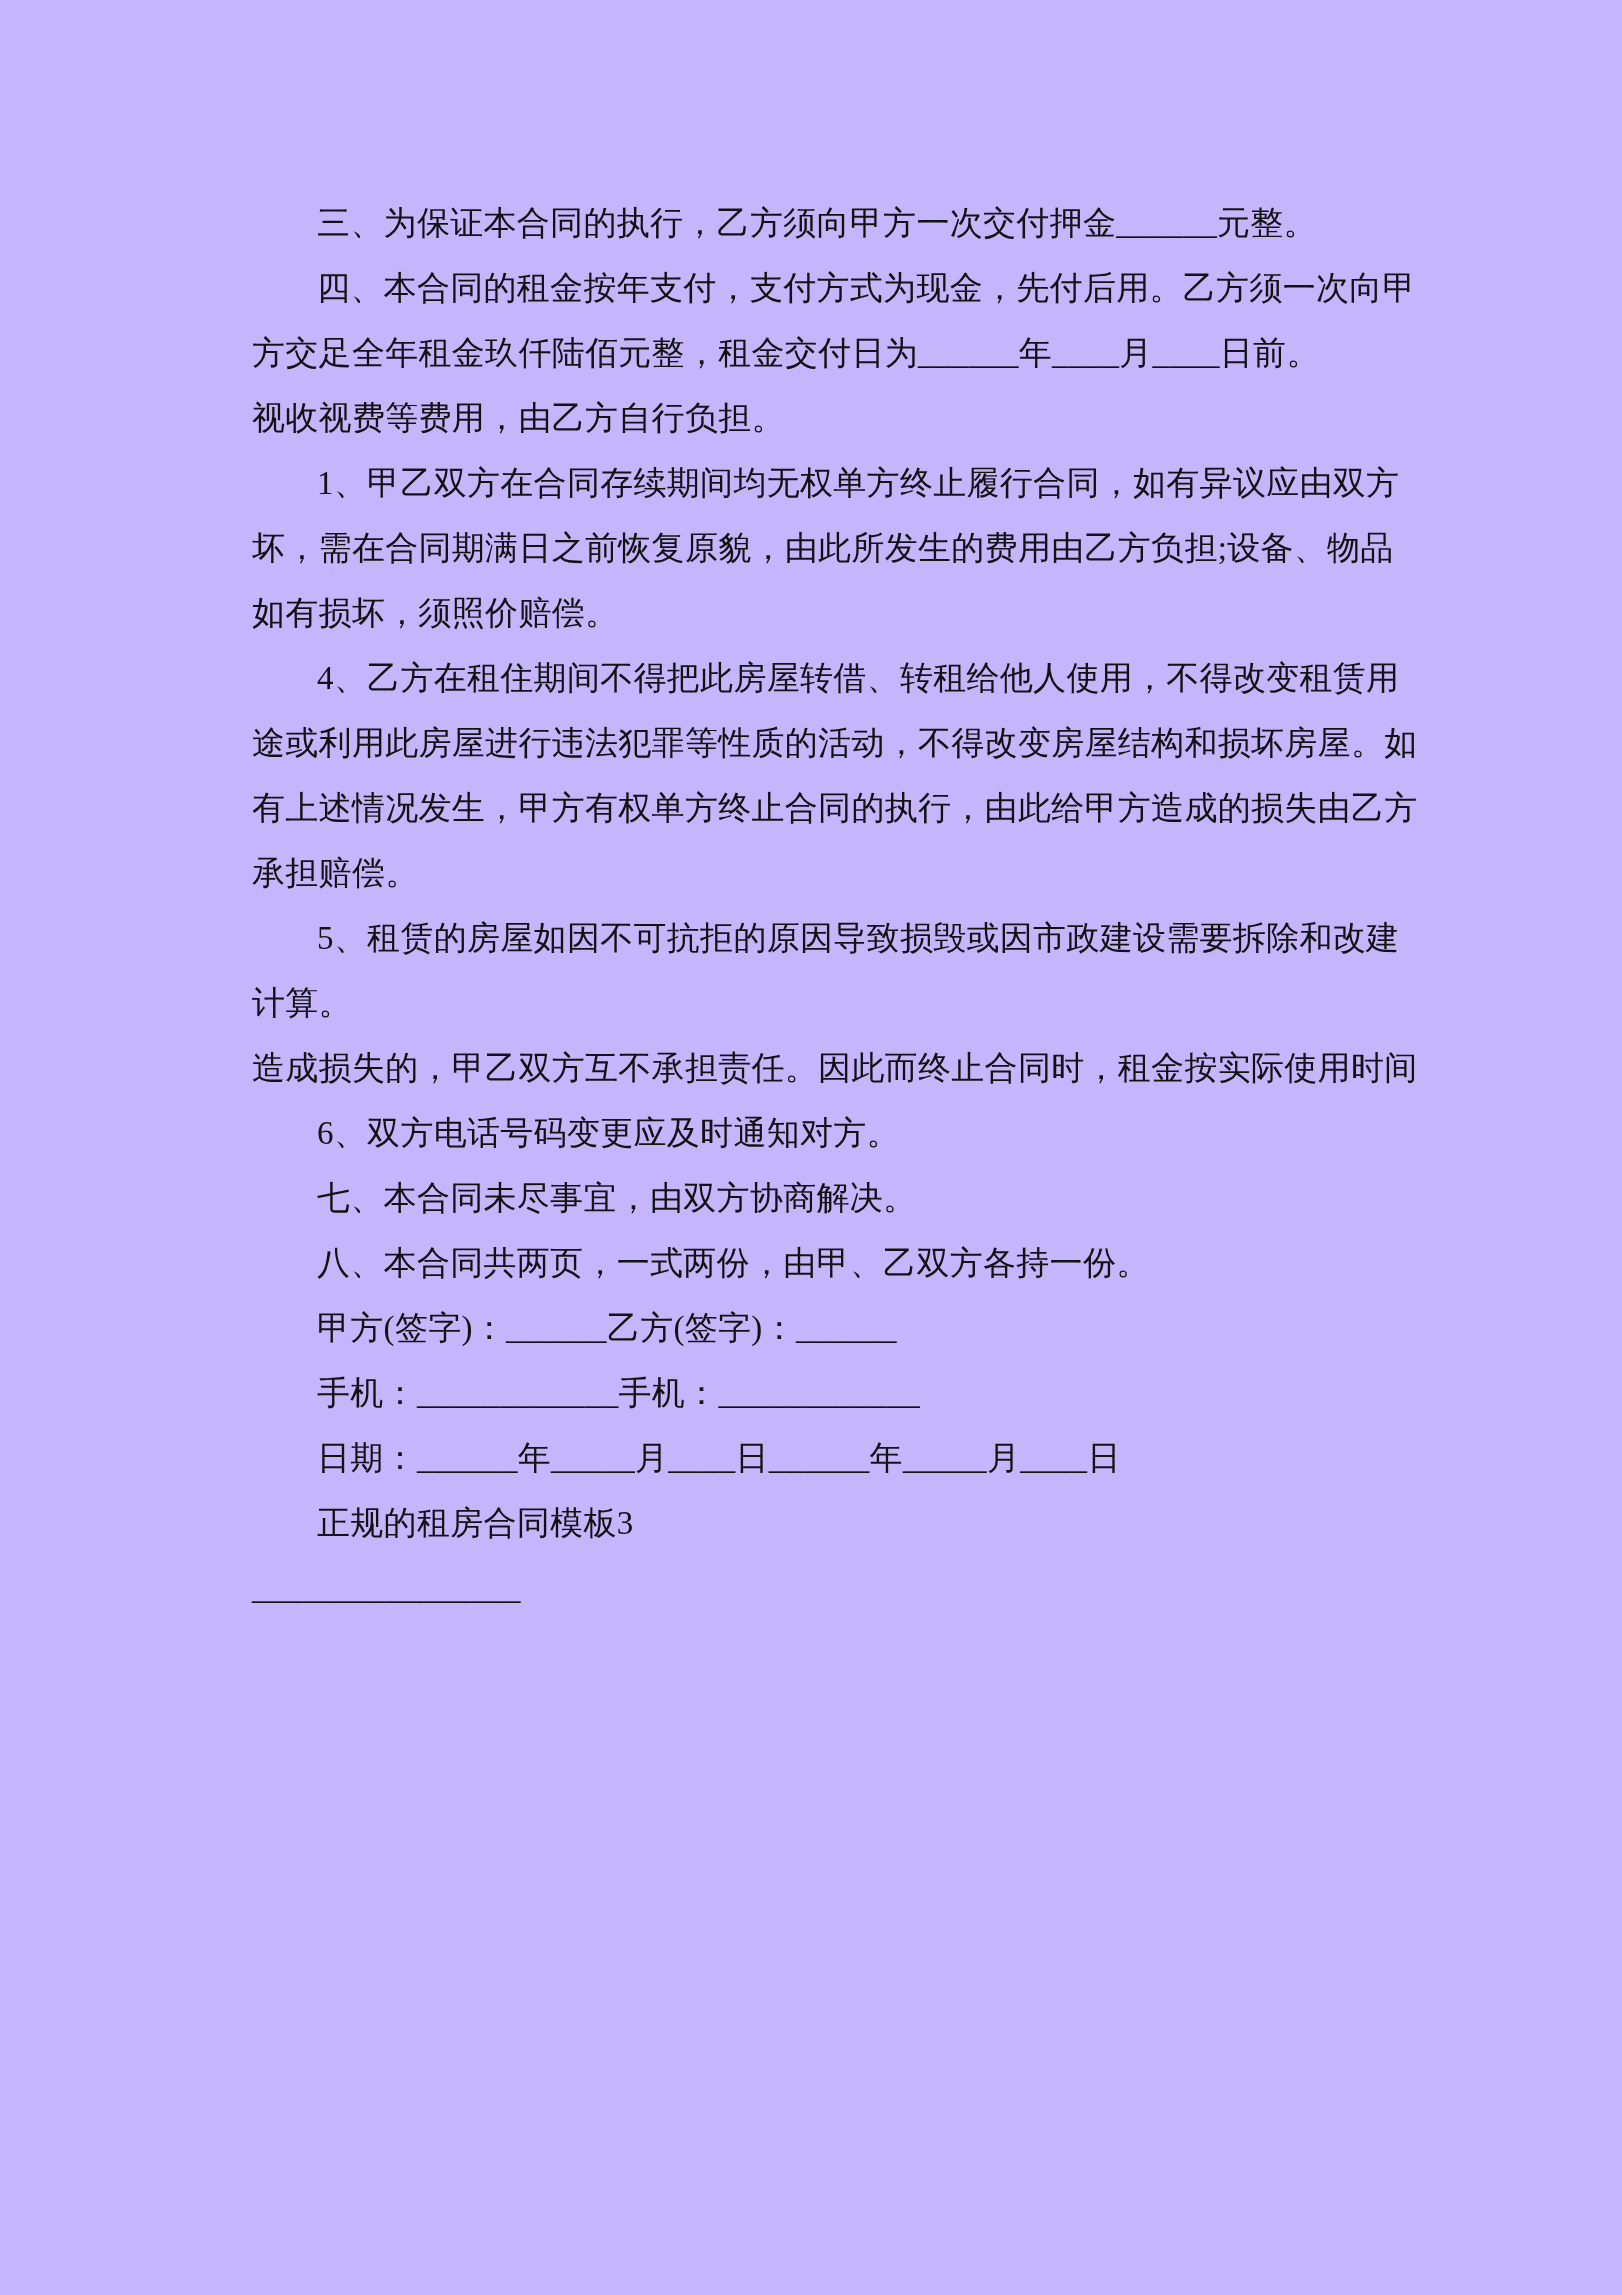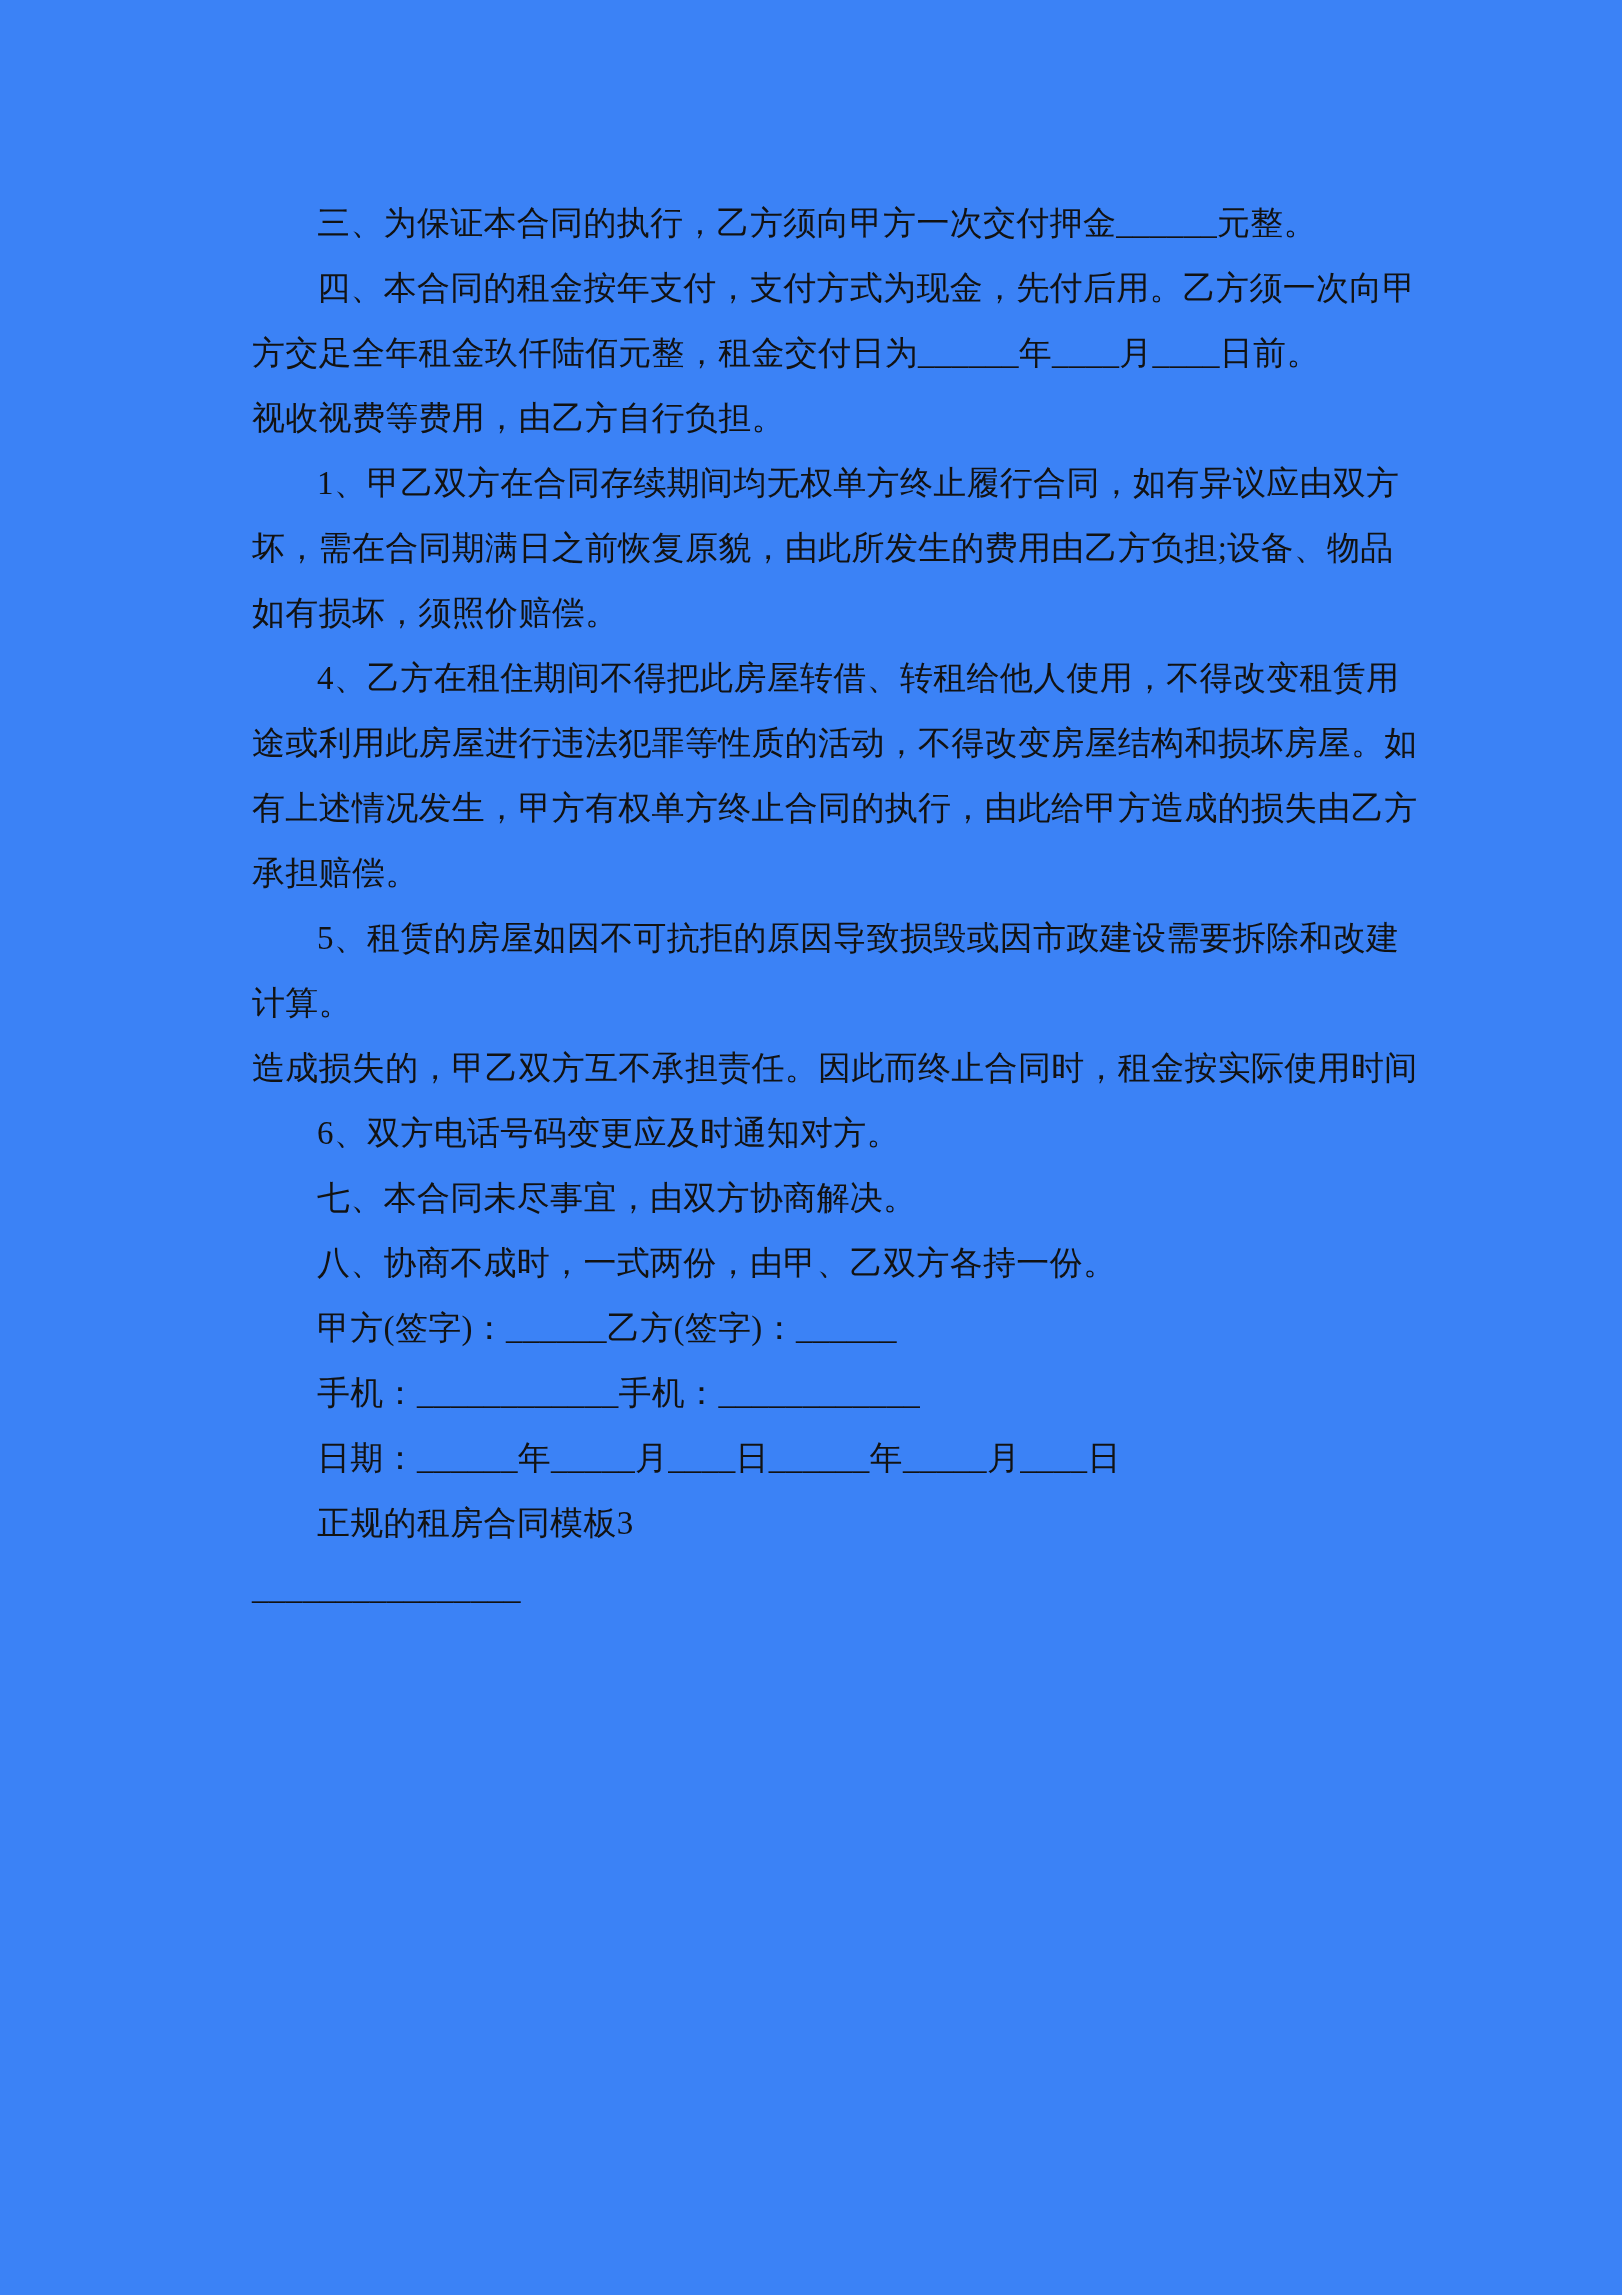--- a/index.html
+++ b/index.html
@@ -4,21 +4,21 @@
 <style>
   html, body {
     margin: 0;
     padding: 0;
     background: #ffffff;
   }
   .page {
     position: relative;
     width: 1623px;
     height: 2295px;
-    background: #3b82f6;
+    background: #c4b5fd;
     overflow: hidden;
     font-family: "Liberation Serif", "DejaVu Serif", serif;
     color: #121212;
   }
   .content {
     position: absolute;
     left: 252px;
     top: 191px;
     width: 1126px;
   }
@@ -48,21 +48,21 @@
     <div class="line">如有损坏，须照价赔偿。</div>
     <div class="line indent">4、乙方在租住期间不得把此房屋转借、转租给他人使用，不得改变租赁用</div>
     <div class="line">途或利用此房屋进行违法犯罪等性质的活动，不得改变房屋结构和损坏房屋。如</div>
     <div class="line">有上述情况发生，甲方有权单方终止合同的执行，由此给甲方造成的损失由乙方</div>
     <div class="line">承担赔偿。</div>
     <div class="line indent">5、租赁的房屋如因不可抗拒的原因导致损毁或因市政建设需要拆除和改建</div>
     <div class="line">计算。</div>
     <div class="line">造成损失的，甲乙双方互不承担责任。因此而终止合同时，租金按实际使用时间</div>
     <div class="line indent">6、双方电话号码变更应及时通知对方。</div>
     <div class="line indent">七、本合同未尽事宜，由双方协商解决。</div>
-    <div class="line indent">八、协商不成时，一式两份，由甲、乙双方各持一份。</div>
+    <div class="line indent">八、本合同共两页，一式两份，由甲、乙双方各持一份。</div>
     <div class="line indent">甲方(签字)：______乙方(签字)：______</div>
     <div class="line indent">手机：____________手机：____________</div>
     <div class="line indent">日期：______年_____月____日______年_____月____日</div>
     <div class="line indent">正规的租房合同模板3</div>
     <div class="line">________________</div>
   </div>
 </div>
 
 
 </body></html>

